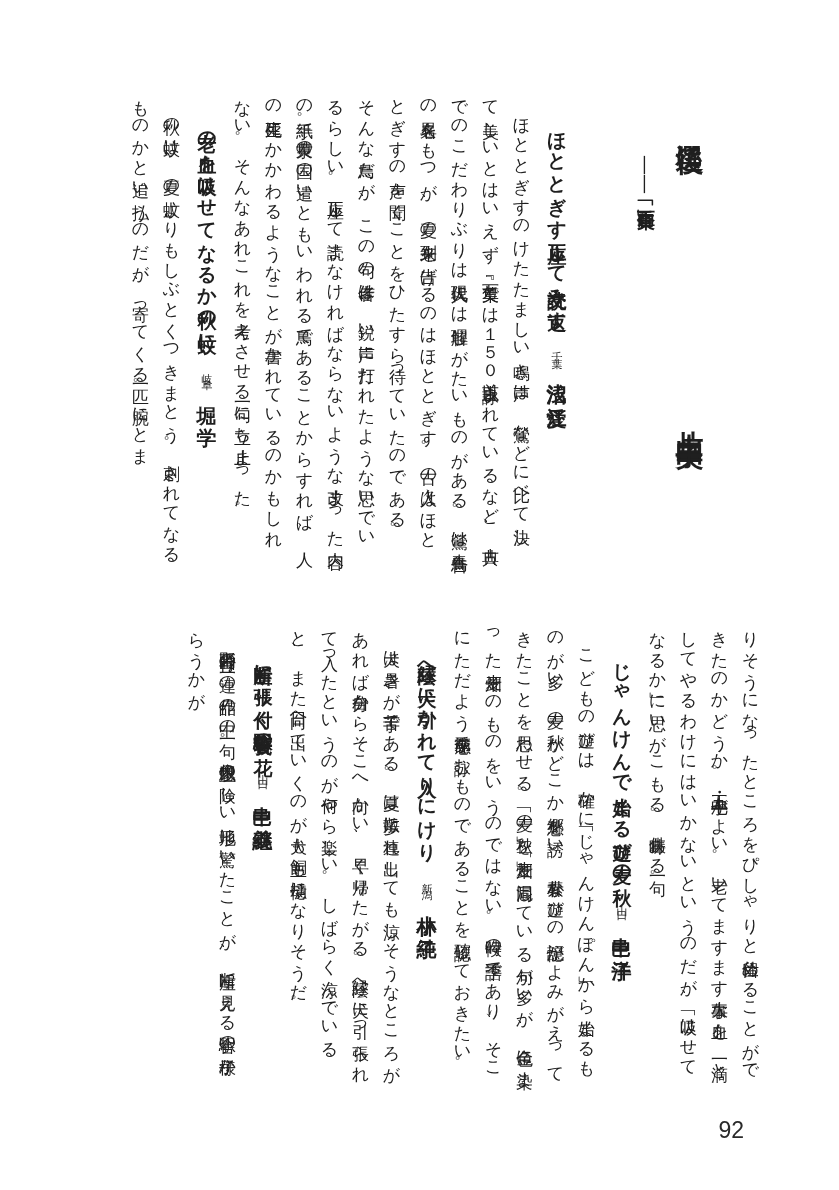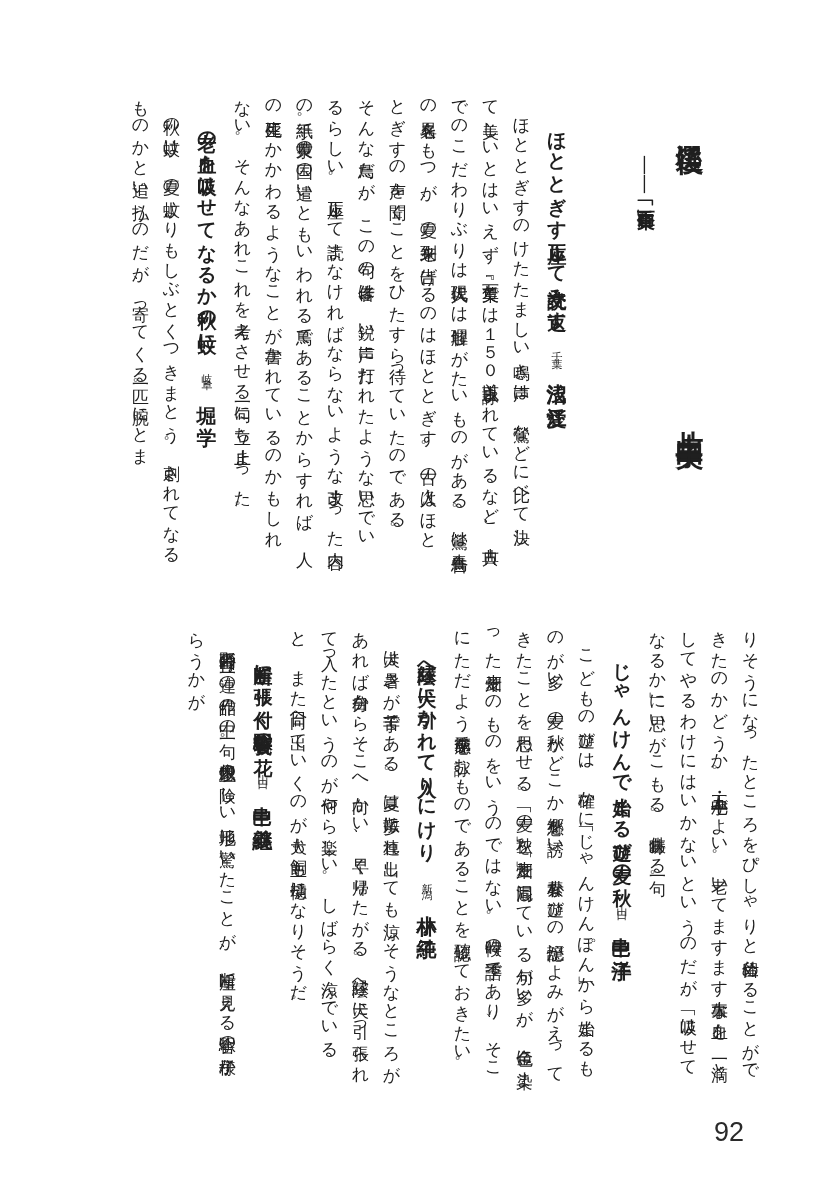--- a/index.html
+++ b/index.html
@@ -84,21 +84,21 @@
     letter-spacing: 1px;
     margin-inline-start: 12px;
     font-weight: 700;
   }
   
   .page-number {
     position: absolute;
     top: 1117px;
     right: 95px;
     font-family: "Liberation Sans", sans-serif;
-    font-size: 27px;
+    font-size: 23px;
     color: #2a2a2a;
   }
 </style>
 </head>
 <body>
 
 <div class="page">
 
   <div class="title-col">選後に</div>
   <div class="subtitle-col">――「香雨集」</div>

